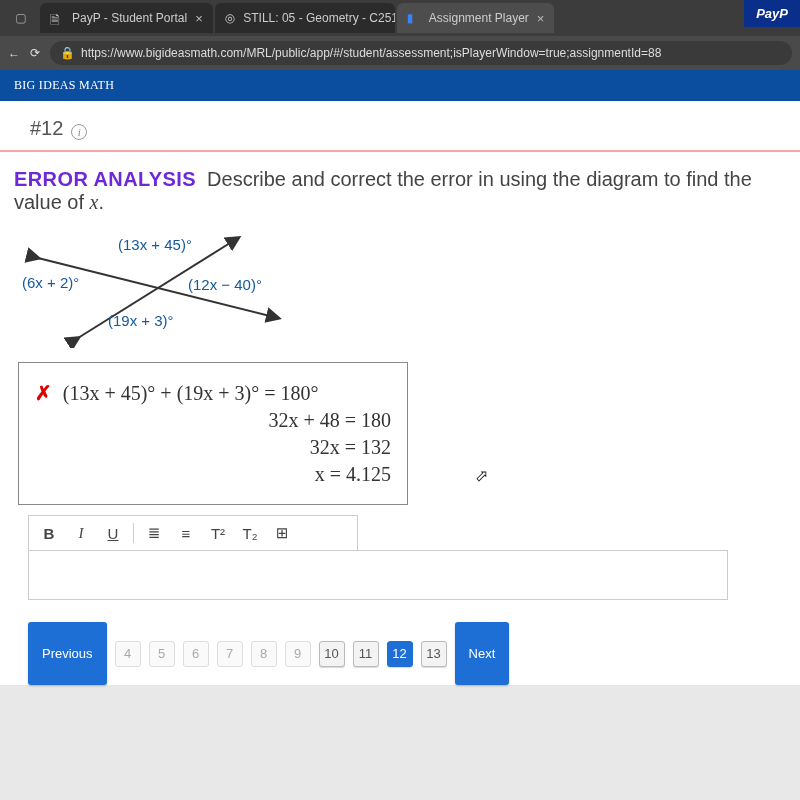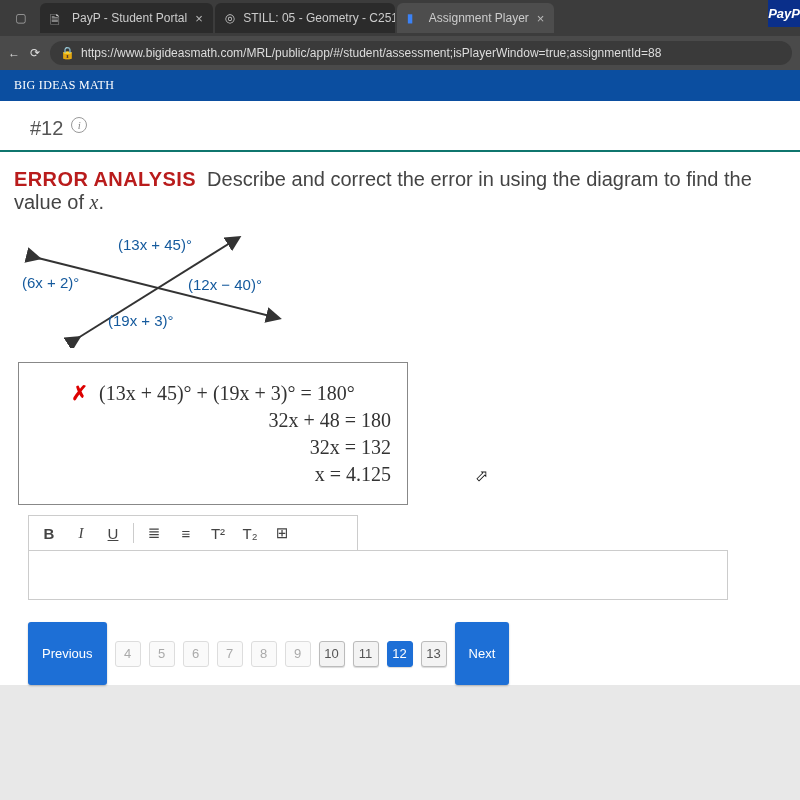--- a/index.html
+++ b/index.html
@@ -73,61 +73,61 @@
     font-size: 12px;
     padding: 8px 14px;
     letter-spacing: 0.3px;
   }
   .page {
     background: #fff;
     padding: 0 0 0 0;
   }
   .q-header {
     display: flex;
-    align-items: flex-start;
+    align-items: flex-end;
     gap: 8px;
     font-size: 20px;
     color: #555;
     padding: 16px 30px 10px;
-    border-bottom: 2px solid #0f766e;
+    border-bottom: 2px solid #fca5a5;
   }
   .info-icon {
     display:inline-block;
     border:1px solid #999;
     border-radius:50%;
     width:16px; height:16px;
     font-size:11px;
     font-family: Georgia, serif;
     text-align:center;
     line-height:15px;
     color:#888;
     font-style: italic;
   }
   .prompt {
     padding: 16px 14px 10px;
     font-size: 20px;
     color: #444;
   }
-  .prompt .ea { color: #b91c1c; font-weight: bold; letter-spacing: 0.4px; }
+  .prompt .ea { color: #6d28d9; font-weight: bold; letter-spacing: 0.4px; }
   .italic-x { font-style: italic; font-family: "Times New Roman", serif; }
   .diagram {
     width: 280px; height: 120px;
     margin: 4px 18px 10px;
   }
   .work-box {
     border: 1px solid #888;
     width: 390px;
     margin: 0 18px 10px;
     padding: 14px 16px 14px;
     font-family: "Cambria Math","Times New Roman",serif;
     font-size: 20px;
     color: #333;
   }
   .work-box .row { text-align: right; margin: 4px 0; }
-  .work-box .row.first { text-align:center; }
+  .work-box .row.first { text-align:left; }
   .work-box .xmark { color:#d00; font-weight:bold; padding-right:6px; }
   .editor-toolbar {
     display:flex;
     align-items:center;
     gap:4px;
     margin: 10px 28px 0;
     border:1px solid #ccc;
     border-bottom:none;
     padding:4px 6px;
     width: 330px;
@@ -186,21 +186,21 @@
     pointer-events:none;
   }
   .paypal-corner {
     position:absolute;
     right:0; top:0;
     background:#0a2f8a;
     color:#fff;
     font-style:italic;
     font-weight:bold;
     font-size:13px;
-    padding:6px 0;
+    padding:6px 12px;
   }
   svg text { font-family: Arial, sans-serif; }
 </style>
 </head>
 <body>
 
 <div class="browser-chrome">
   <div class="tab-bar">
     <div class="tab-window-icon">▢</div>
     <div class="tab">

